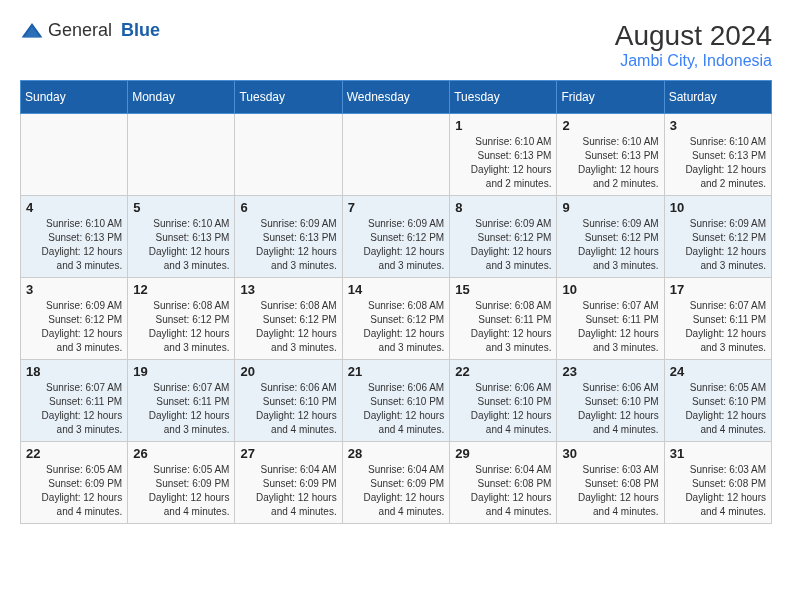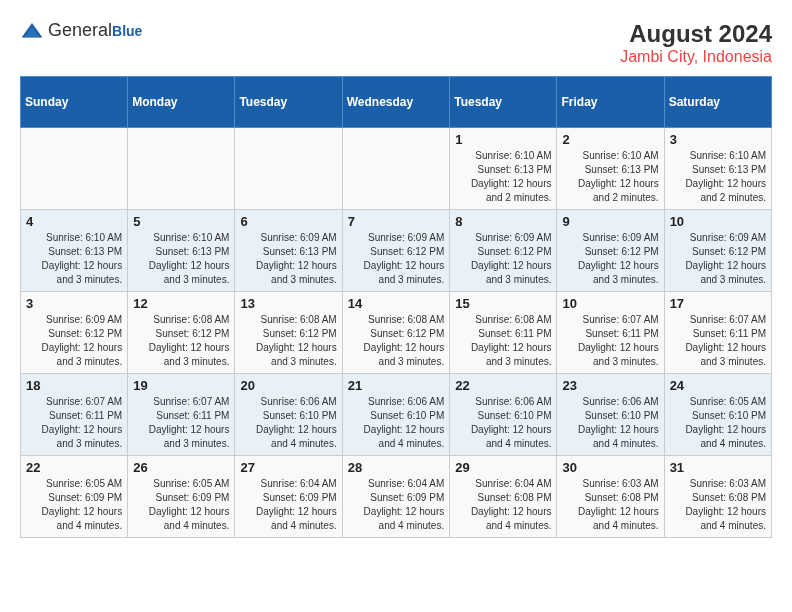--- a/index.html
+++ b/index.html
@@ -20,53 +20,54 @@
       display: flex;
       align-items: center;
       gap: 4px;
     }
     .logo-text-general {
       font-size: 18px;
       font-weight: normal;
       color: #333;
     }
     .logo-text-blue {
-      font-size: 14px;
+      font-size: 18px;
       font-weight: bold;
       color: #1a5fa8;
+      margin-left: 9px;
     }
     .logo-icon {
       width: 24px;
       height: 20px;
     }
     .title-area {
       text-align: right;
     }
     .main-title {
-      font-size: 24px;
-      font-weight: bold;
+      font-size: 28px;
+      font-weight: normal;
       color: #333;
     }
     .subtitle {
       font-size: 16px;
-      color: #ef4444;
+      color: #3b82f6;
     }
     .calendar {
       width: 100%;
       border-collapse: collapse;
       font-size: 11px;
     }
     .calendar thead tr {
       background-color: #1a5fa8;
       color: #fff;
     }
     .calendar thead th {
-      padding: 18px 4px;
+      padding: 9px 4px;
       text-align: left;
-      font-weight: bold;
+      font-weight: normal;
       font-size: 12px;
       border: 1px solid #4a8fd4;
     }
     .calendar tbody td {
       vertical-align: top;
       padding: 4px 5px;
       border: 1px solid #ccc;
       width: 108px;
       min-height: 80px;
     }

